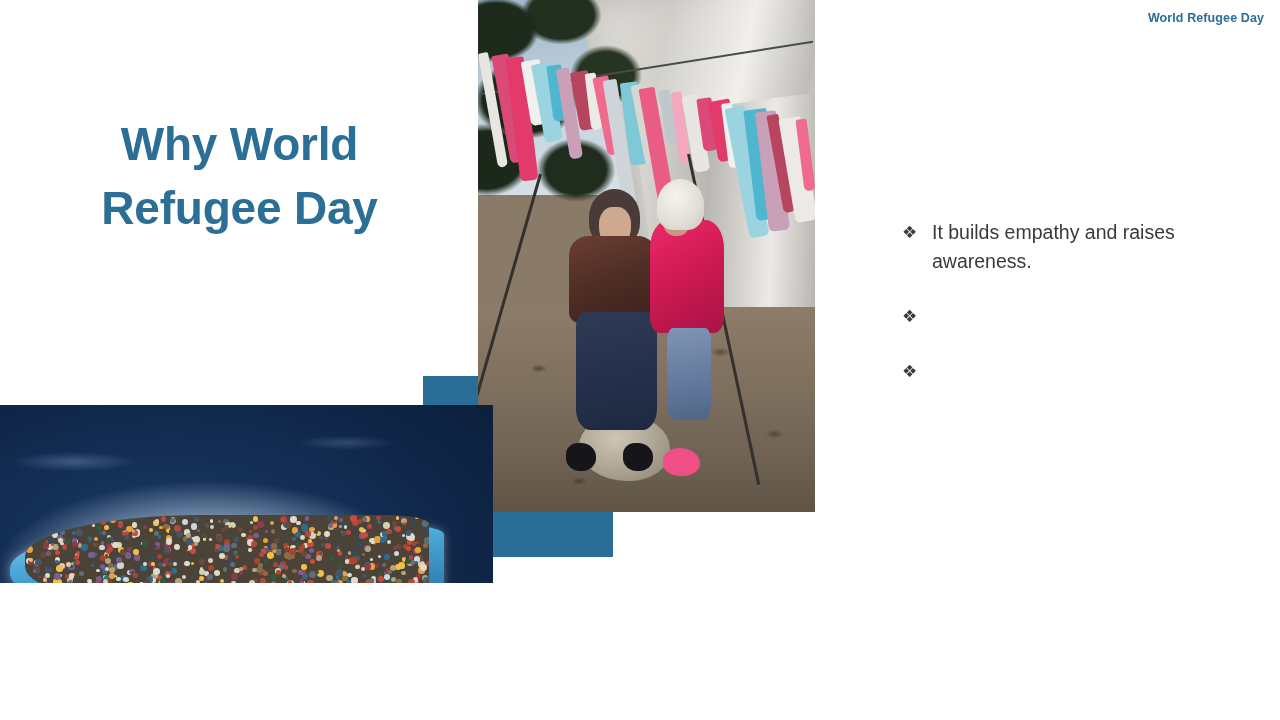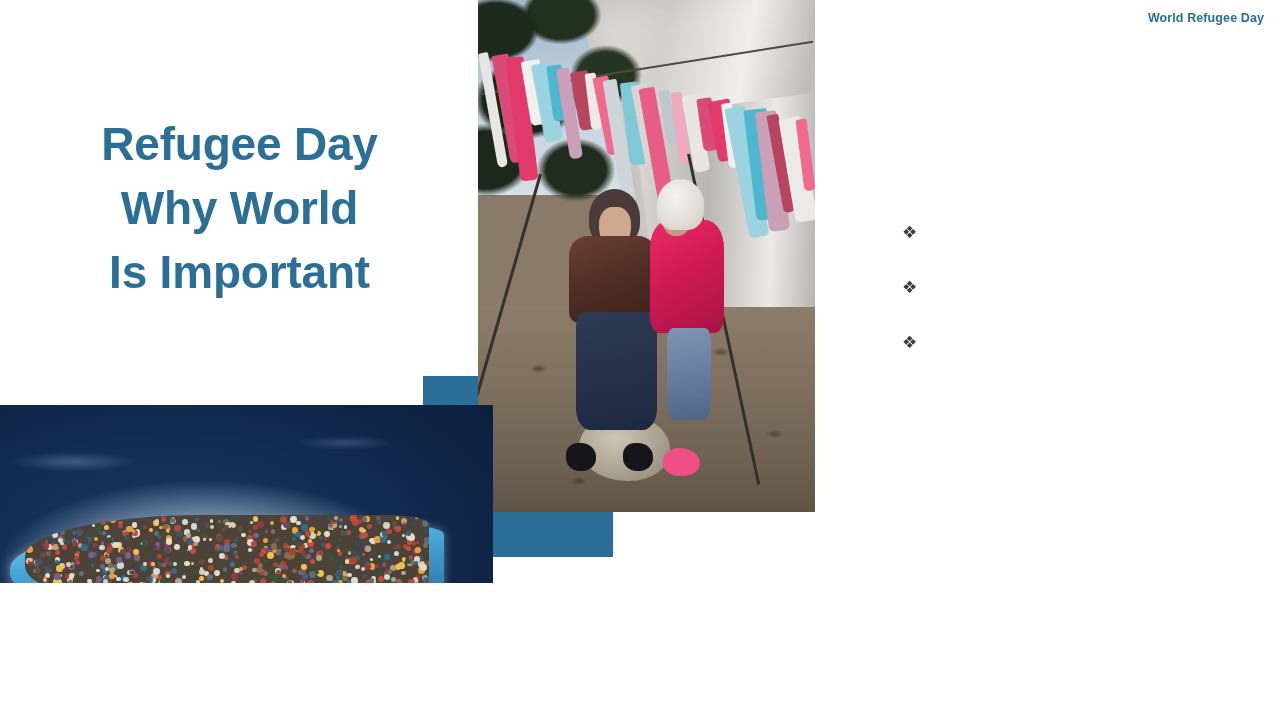--- a/index.html
+++ b/index.html
@@ -256,28 +256,28 @@
 <body>
 
 <div id="slide">
 
   <div class="header-label">World Refugee Day</div>
 
   <div class="accent-mid"></div>
   <div class="accent-corner"></div>
 
   <div class="title">
+    <span class="tline">Why World</span>
     <span class="tline">Refugee Day</span>
-    <span class="tline">Why World</span>
-    <span class="tline">Is Important</span>
   </div>
 
   <div class="bullets">
     <div class="bullet-item">
       <span class="bullet-mark">❖</span>
+      <span class="bullet-text">It builds empathy and raises awareness.</span>
     </div>
     <div class="bullet-item">
       <span class="bullet-mark">❖</span>
     </div>
     <div class="bullet-item">
       <span class="bullet-mark">❖</span>
     </div>
   </div>
 
   <div class="photo-children" aria-label="Two children at a refugee camp; a boy in a brown hooded jacket sits on a rock while a girl in a pink puffer coat and white knit hat stands beside him, laundry hanging on a line above tents">

